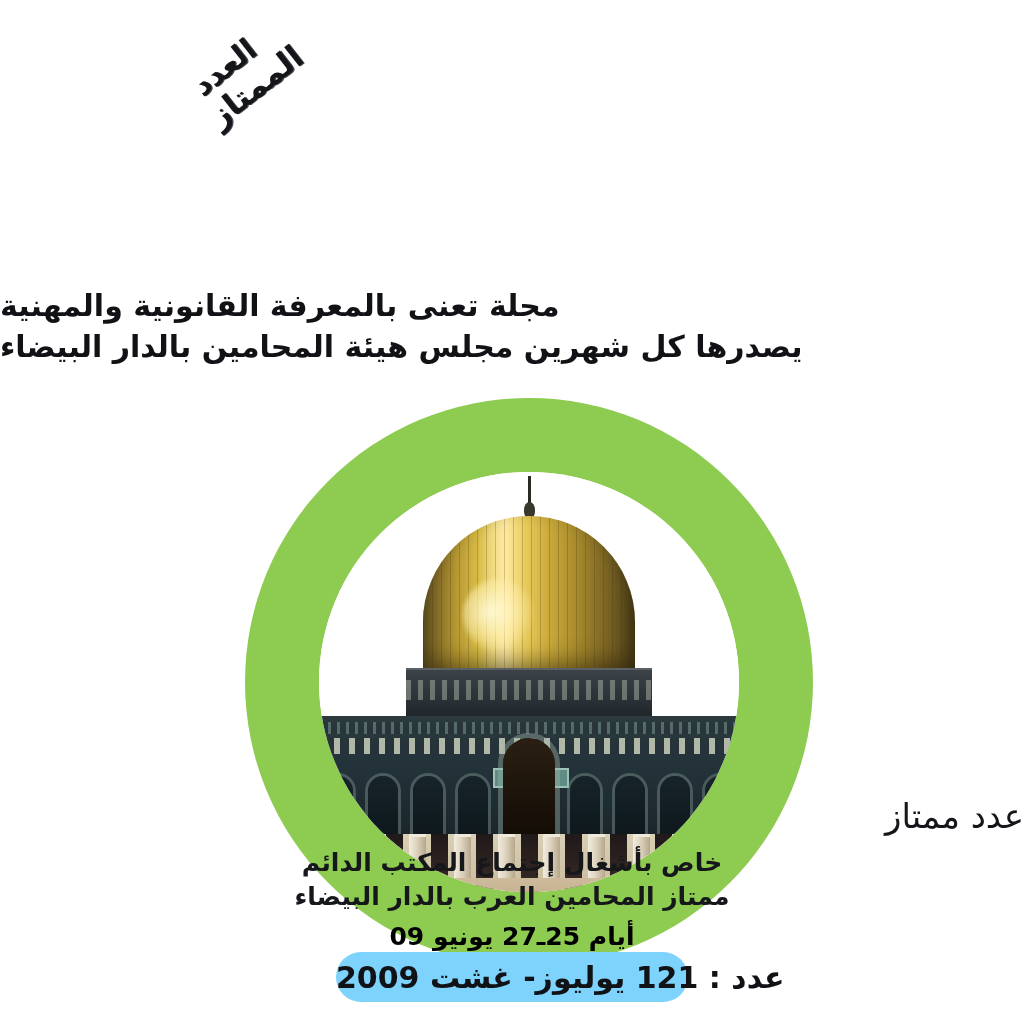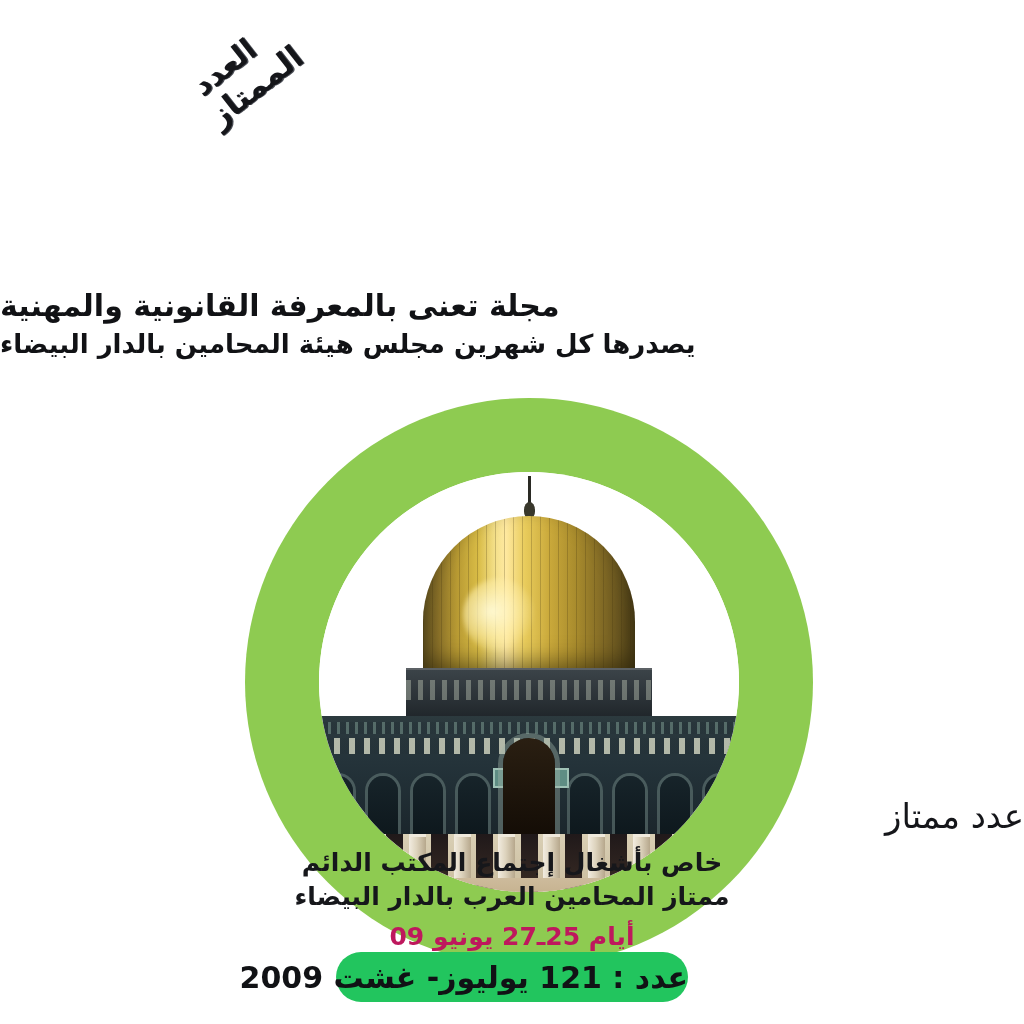--- a/index.html
+++ b/index.html
@@ -91,21 +91,21 @@
     top: 286px;
     text-align: left;
     color: #111215;
   }
   .tagline .t1 {
     font-size: 30px;
     font-weight: 700;
     line-height: 1.35;
   }
   .tagline .t2 {
-    font-size: 26px;
+    font-size: 30px;
     font-weight: 700;
     line-height: 1.35;
   }
 
   
   .disc-wrap {
     position: absolute;
     left: 245px;
     top: 398px;
     width: 568px;
@@ -361,36 +361,36 @@
 
   
   .days-line {
     position: absolute;
     left: 0;
     right: 0;
     top: 922px;
     text-align: center;
     font-size: 25px;
     font-weight: 700;
-    color: #be185d;
+    color: #000000;
     z-index: 5;
   }
 
   .issue-pill {
     position: absolute;
     left: 50%;
     top: 952px;
     transform: translateX(-50%);
     width: 352px;
     height: 50px;
     border-radius: 25px;
-    background: #22c55e;
+    background: #7dd3fc;
     display: flex;
     align-items: center;
-    justify-content: flex-start;
+    justify-content: flex-end;
     z-index: 5;
   }
   .issue-pill .pill-text {
     font-size: 30px;
     font-weight: 700;
     color: #111215;
     letter-spacing: 0.5px;
     white-space: nowrap;
   }
 </style>

